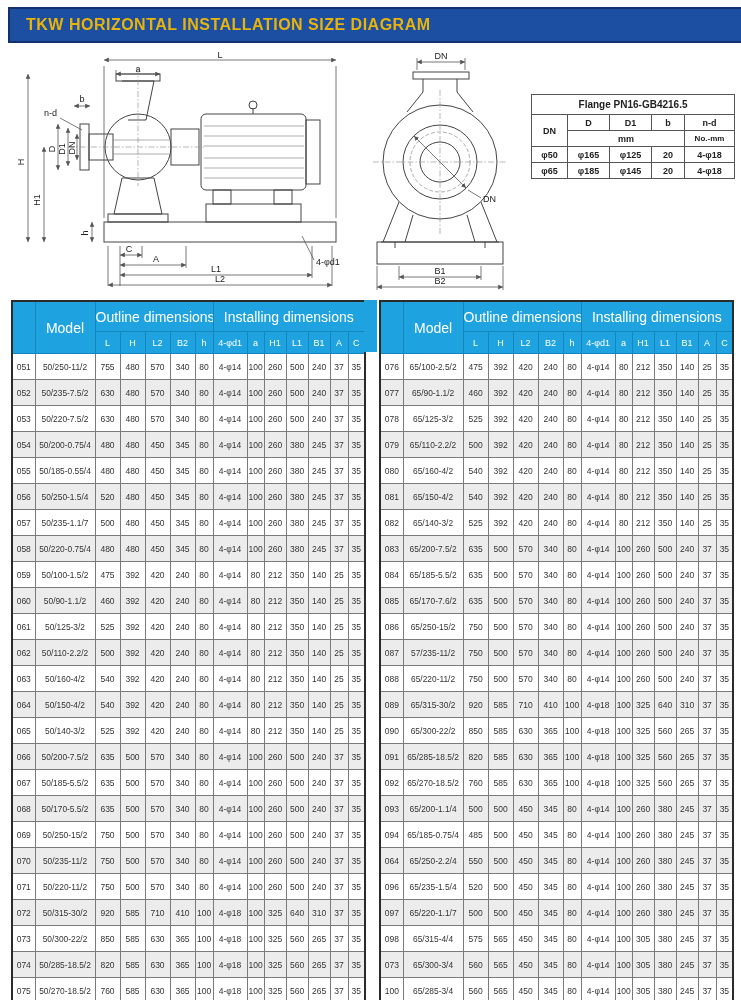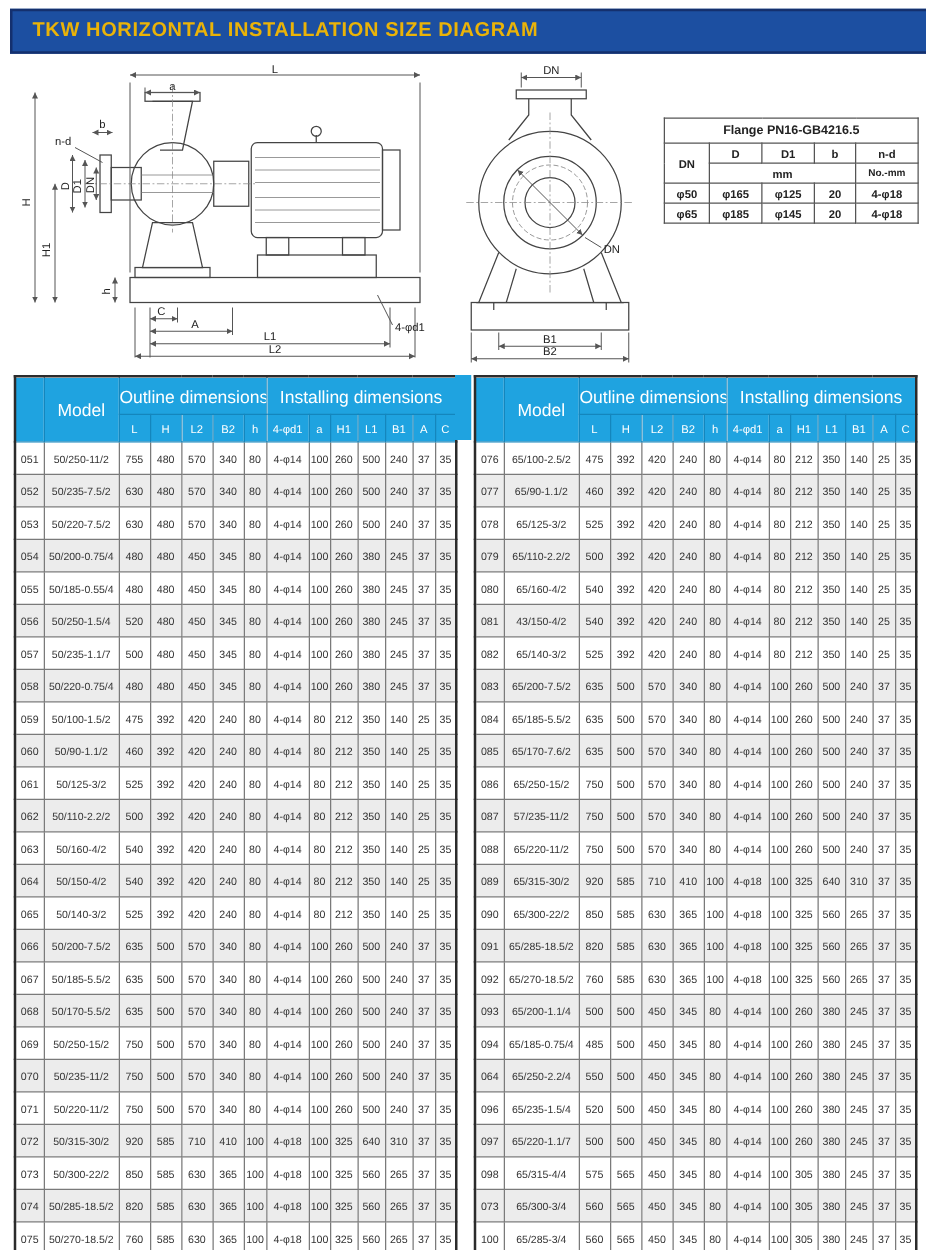--- a/index.html
+++ b/index.html
@@ -784,21 +784,21 @@
             <td>4-φ14</td>
             <td>80</td>
             <td>212</td>
             <td>350</td>
             <td>140</td>
             <td>25</td>
             <td>35</td>
           </tr>
           <tr>
             <td>081</td>
-            <td class="model">43/150-4/2</td>
+            <td class="model">65/150-4/2</td>
             <td>540</td>
             <td>392</td>
             <td>420</td>
             <td>240</td>
             <td>80</td>
             <td>4-φ14</td>
             <td>80</td>
             <td>212</td>
             <td>350</td>
             <td>140</td>

